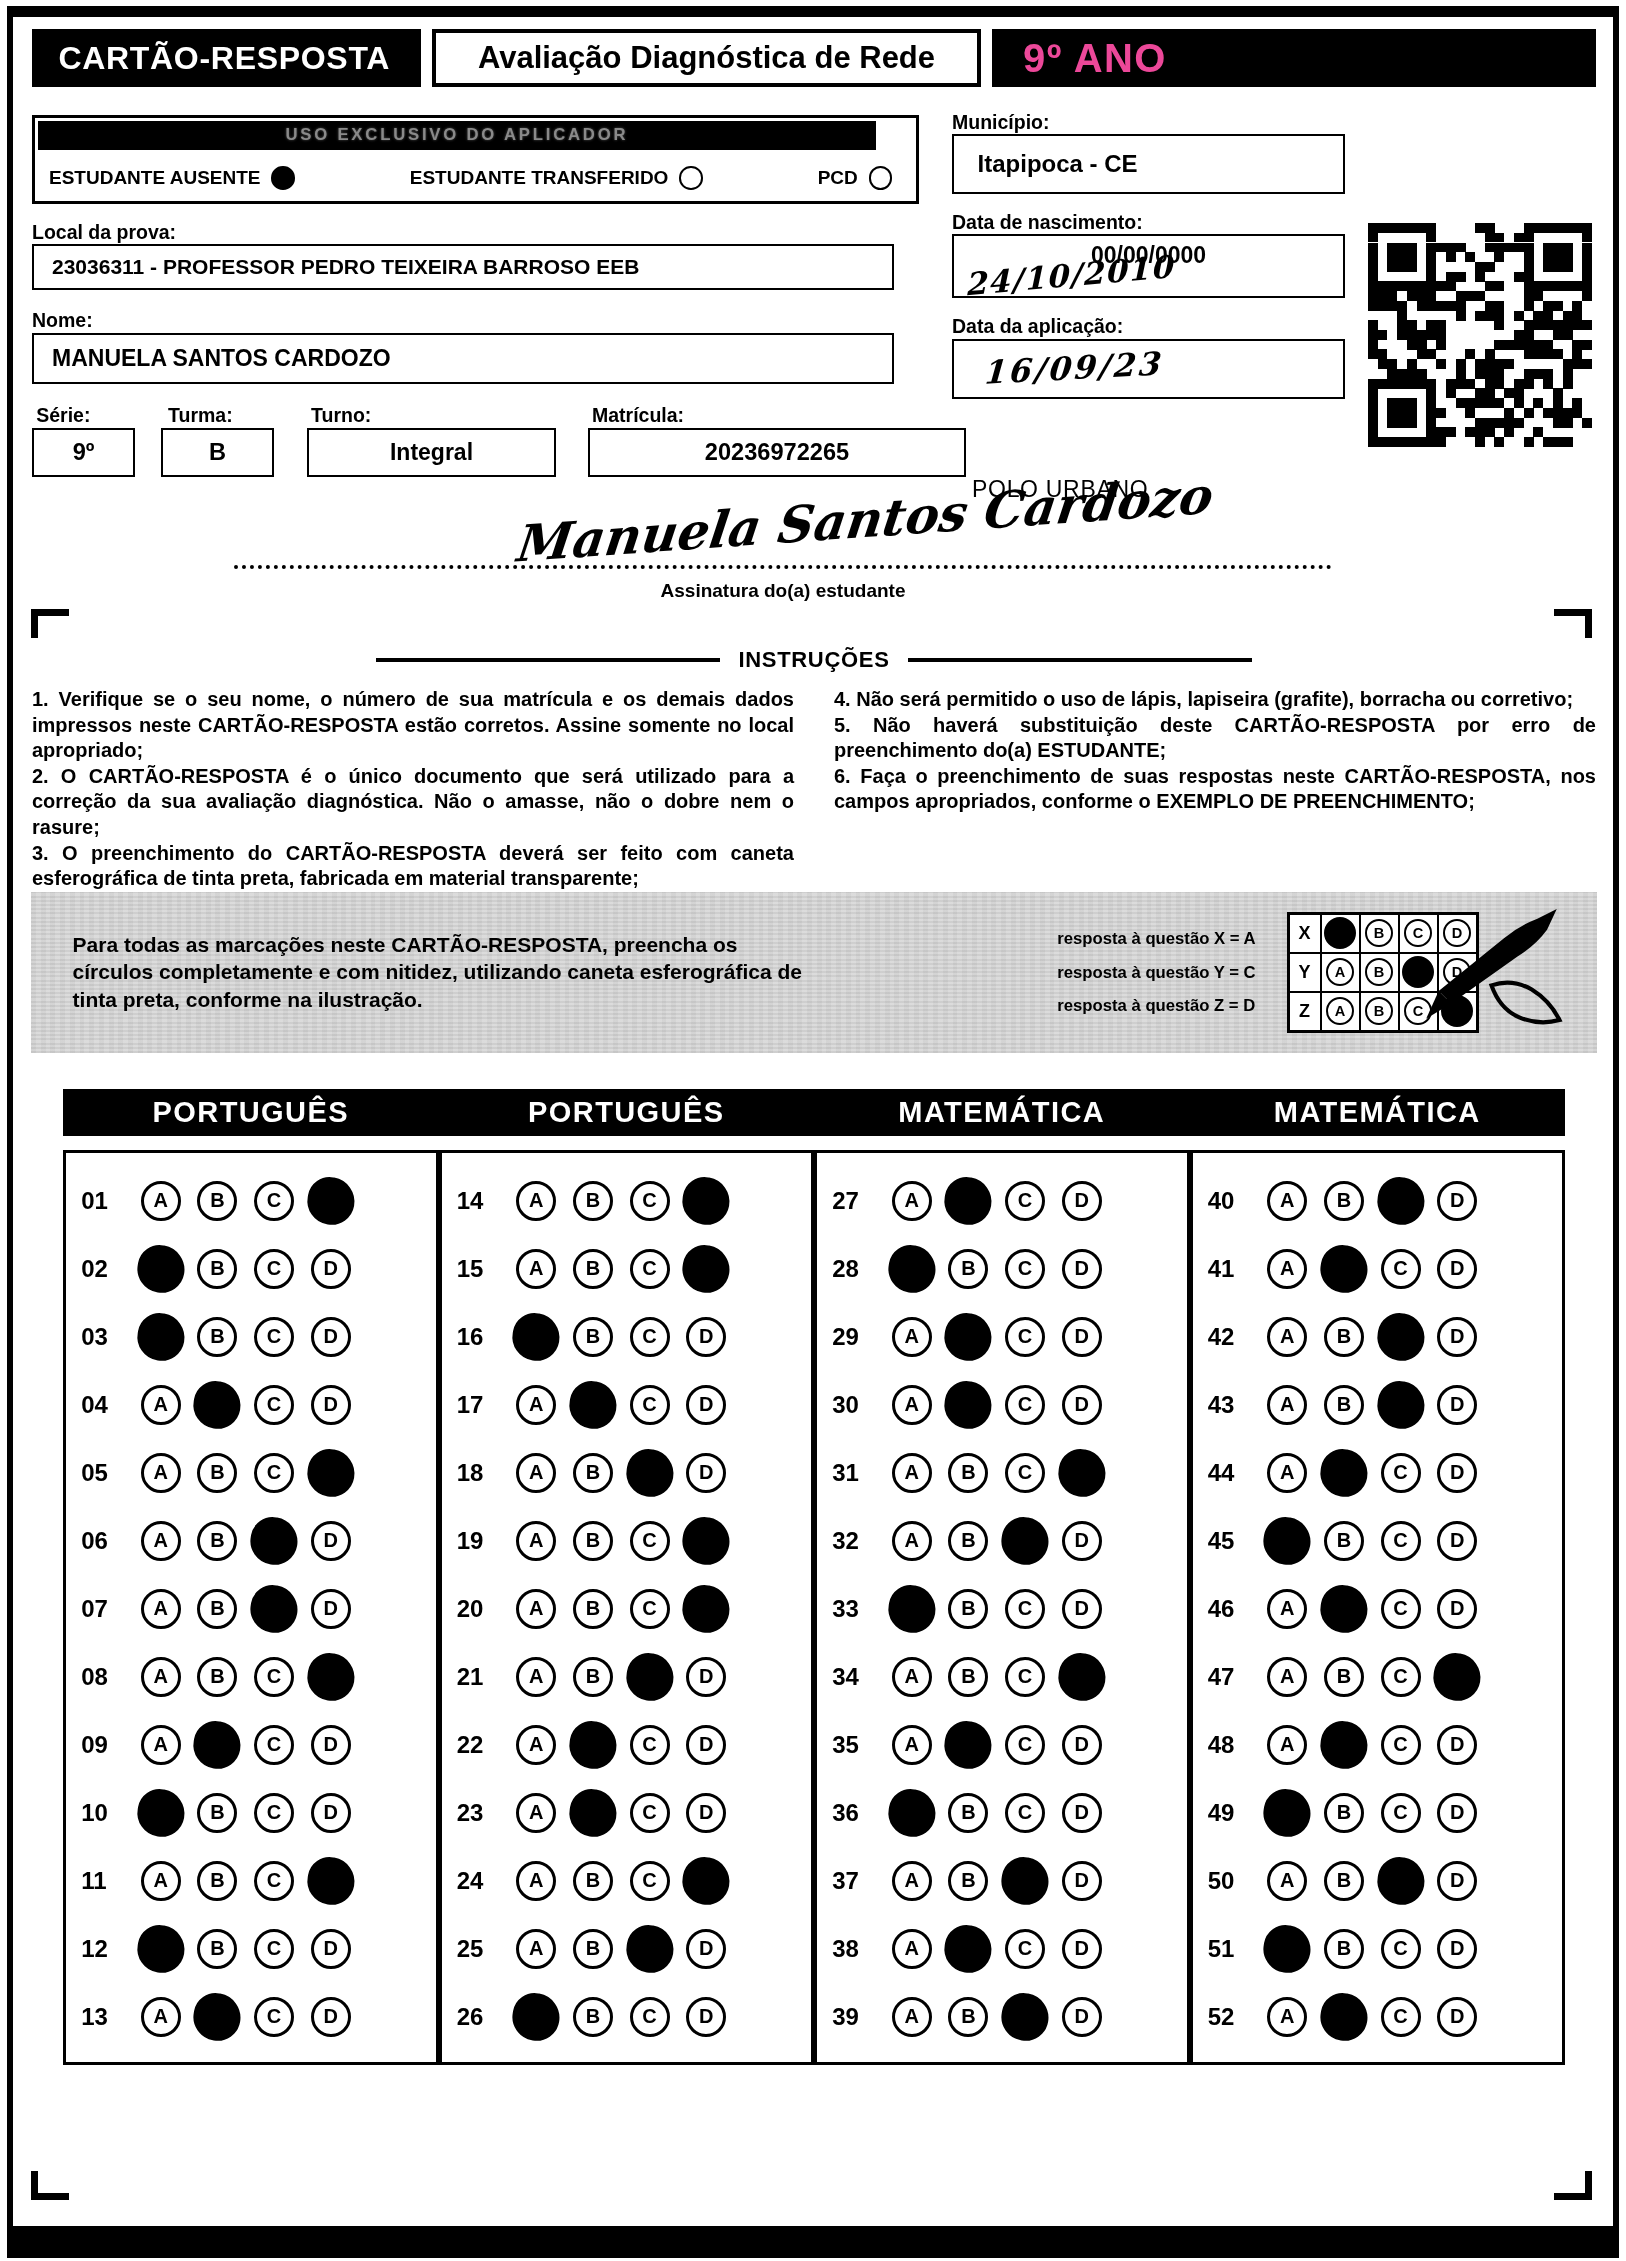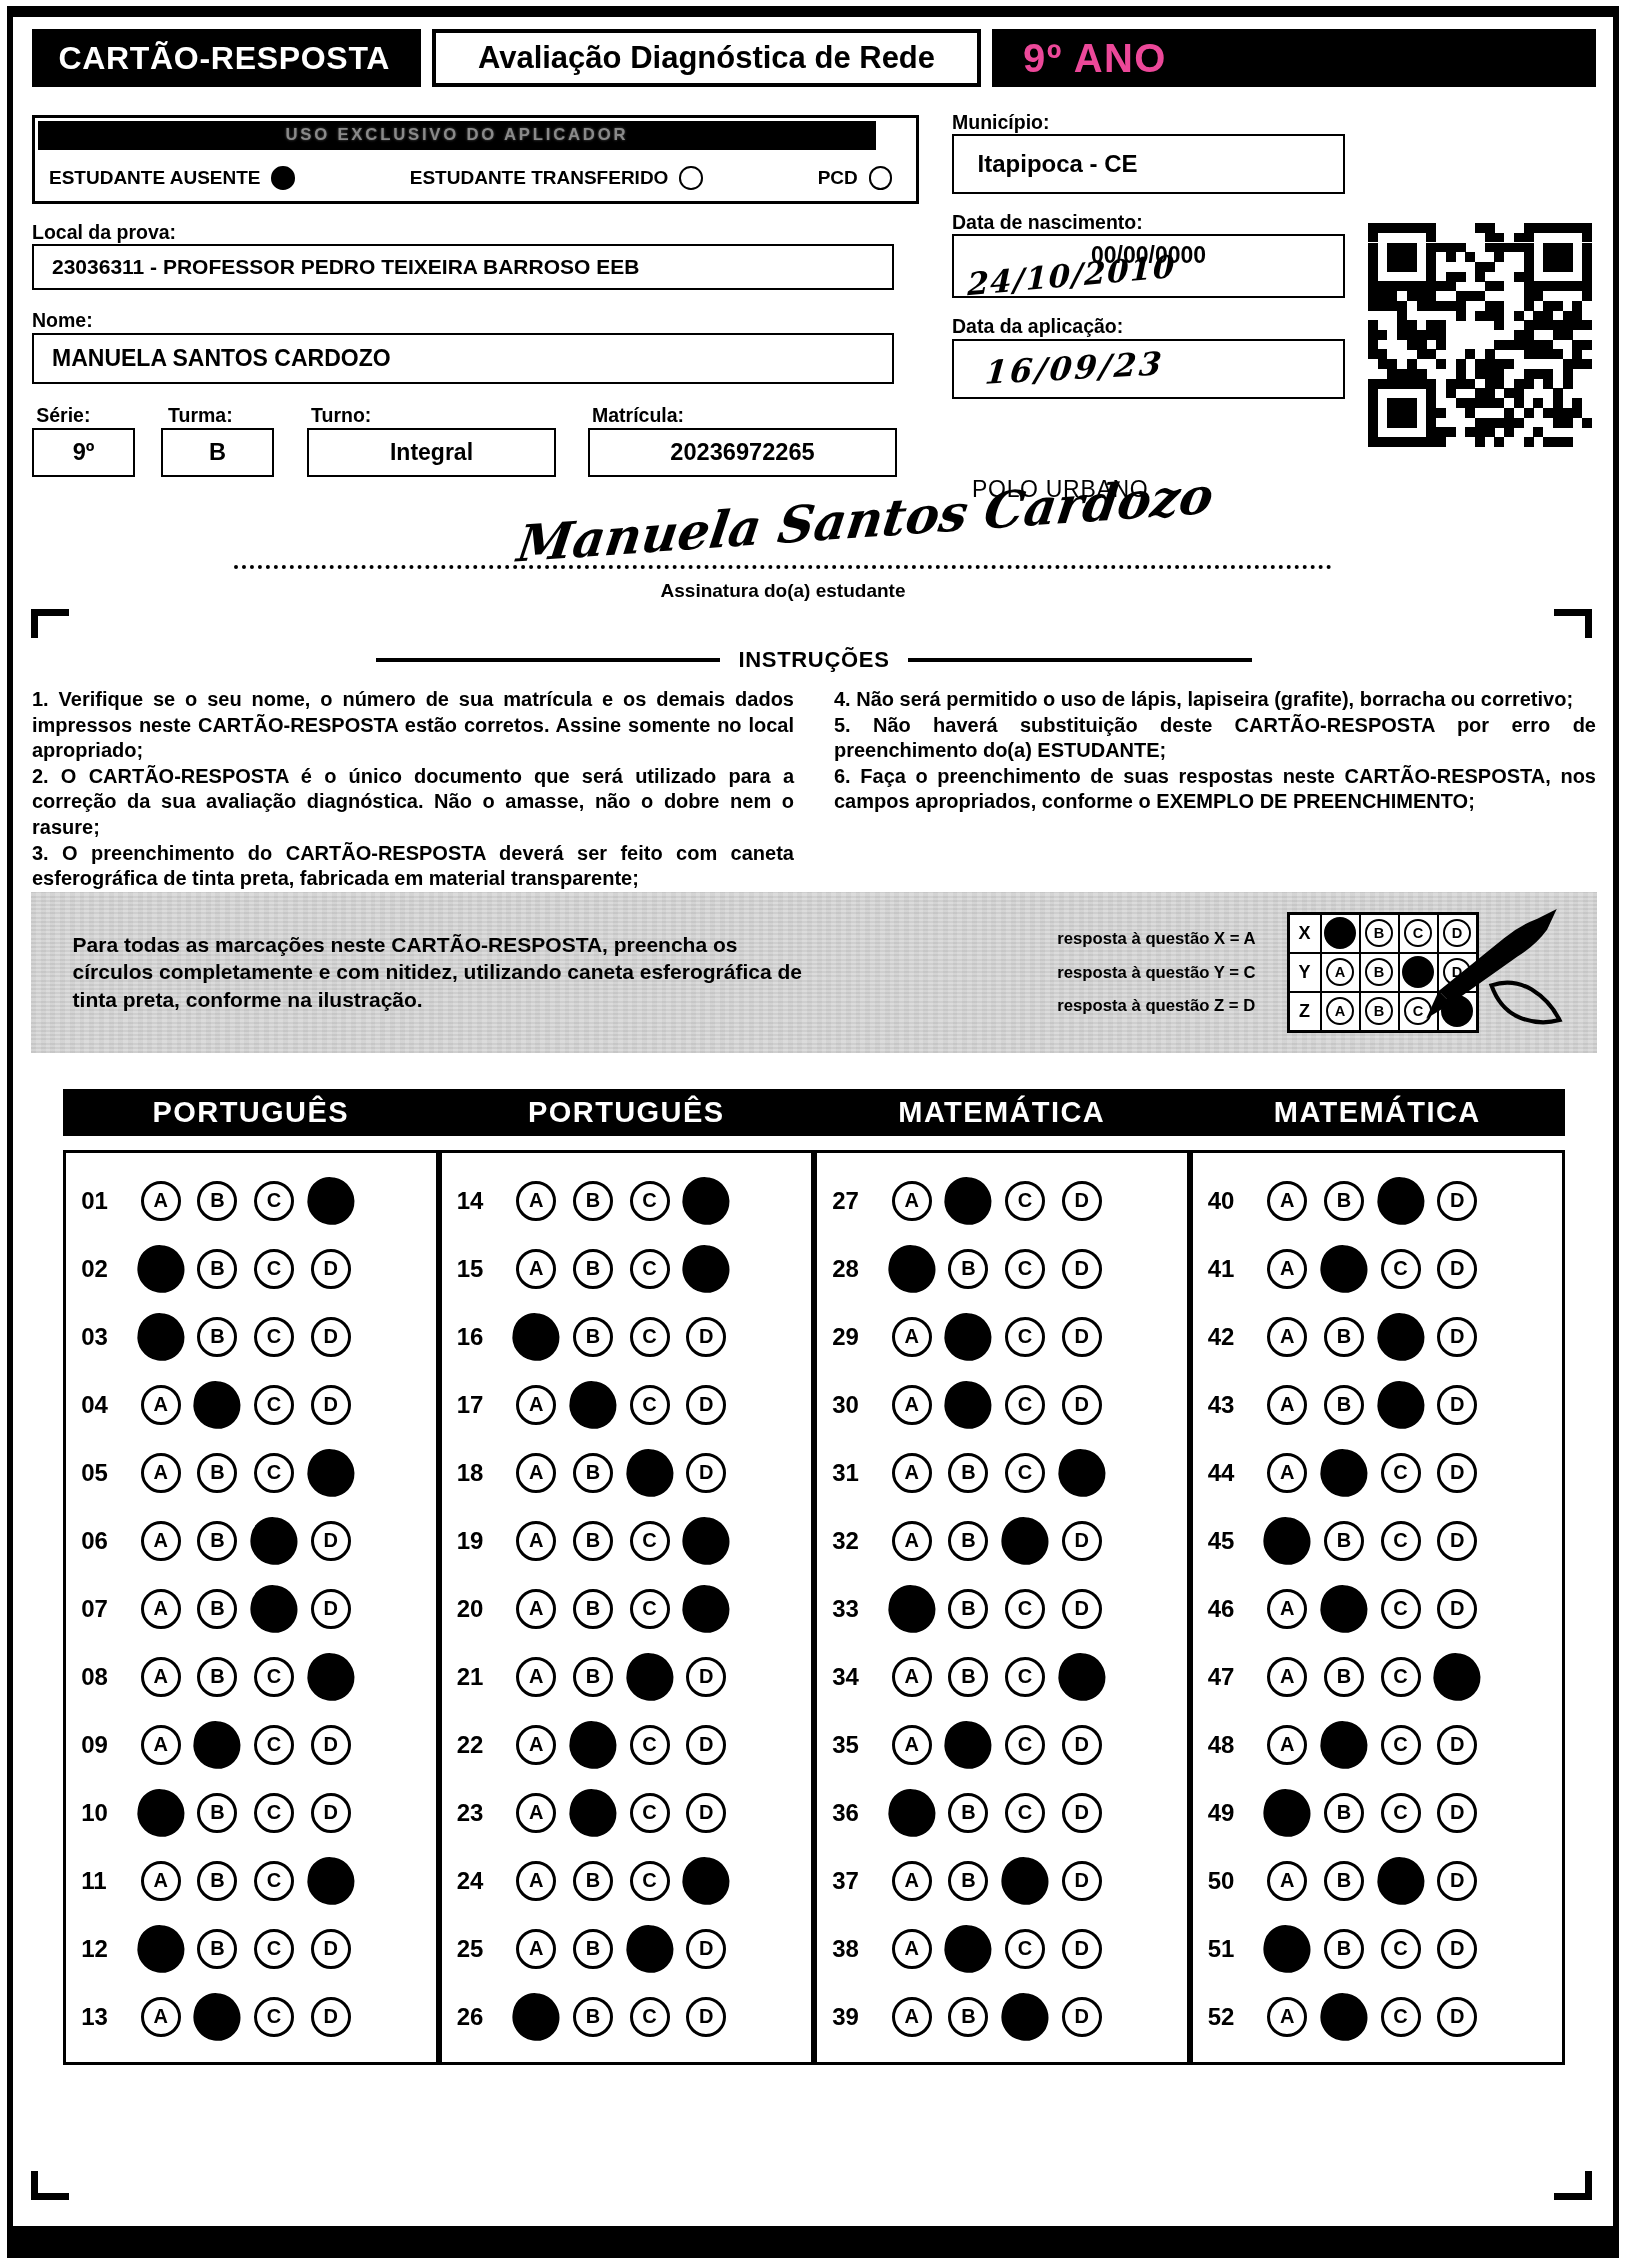--- a/index.html
+++ b/index.html
@@ -148,21 +148,21 @@
       <div class="flabel" style="left:4.2px;top:303px">Série:</div>
       <div class="fbox center" style="left:0;top:327px;width:103px;height:49px;font-size:23.6px">9º</div>
 
       <div class="flabel" style="left:136px;top:303px">Turma:</div>
       <div class="fbox center" style="left:129px;top:327px;width:113px;height:49px;font-size:23.6px">B</div>
 
       <div class="flabel" style="left:279px;top:303px">Turno:</div>
       <div class="fbox center" style="left:275px;top:327px;width:249px;height:49px;font-size:23px">Integral</div>
 
       <div class="flabel" style="left:560px;top:303px">Matrícula:</div>
-      <div class="fbox center" style="left:556px;top:327px;width:309px;height:49px;font-size:23.6px">20236972265</div>
+      <div class="fbox center" style="left:556px;top:327px;width:378px;height:49px;font-size:23.6px">20236972265</div>
 
       <div class="flabel" style="left:920px;top:9.7px">Município:</div>
       <div class="fbox" style="left:920px;top:33px;width:393px;height:60px;font-size:24px;padding-left:23.6px">Itapipoca - CE</div>
 
       <div class="flabel" style="left:920px;top:110px">Data de nascimento:</div>
       <div class="fbox" style="left:920px;top:133px;width:393px;height:64px">
         <span class="printed-date">00/00/0000</span>
         <span class="hand hw-nasc">24/10/2010</span>
       </div>
 

